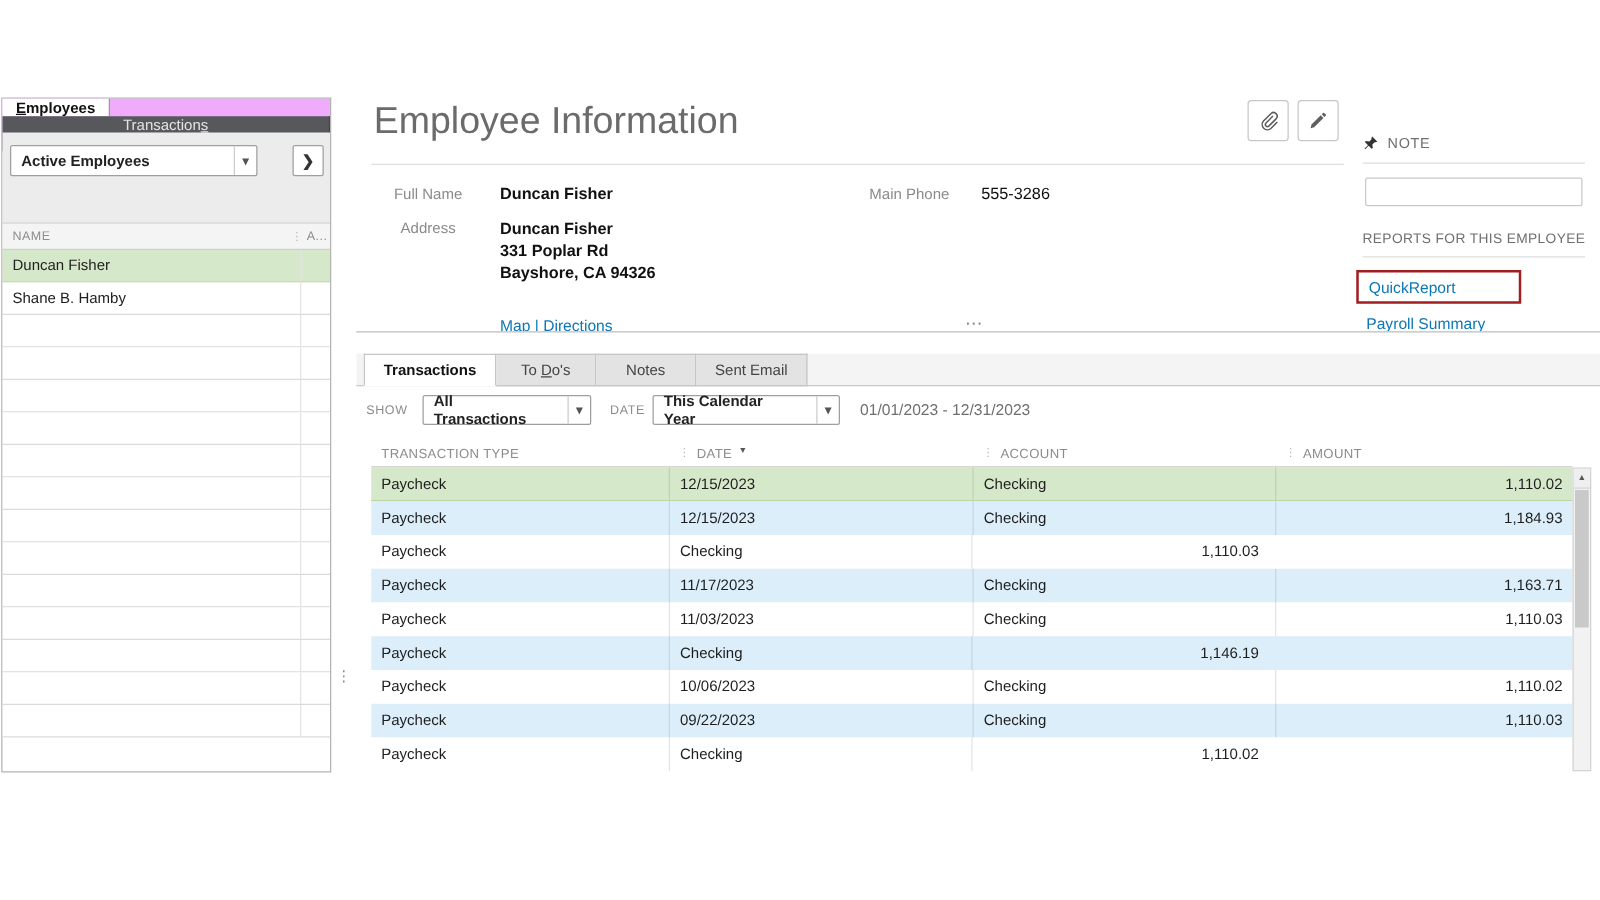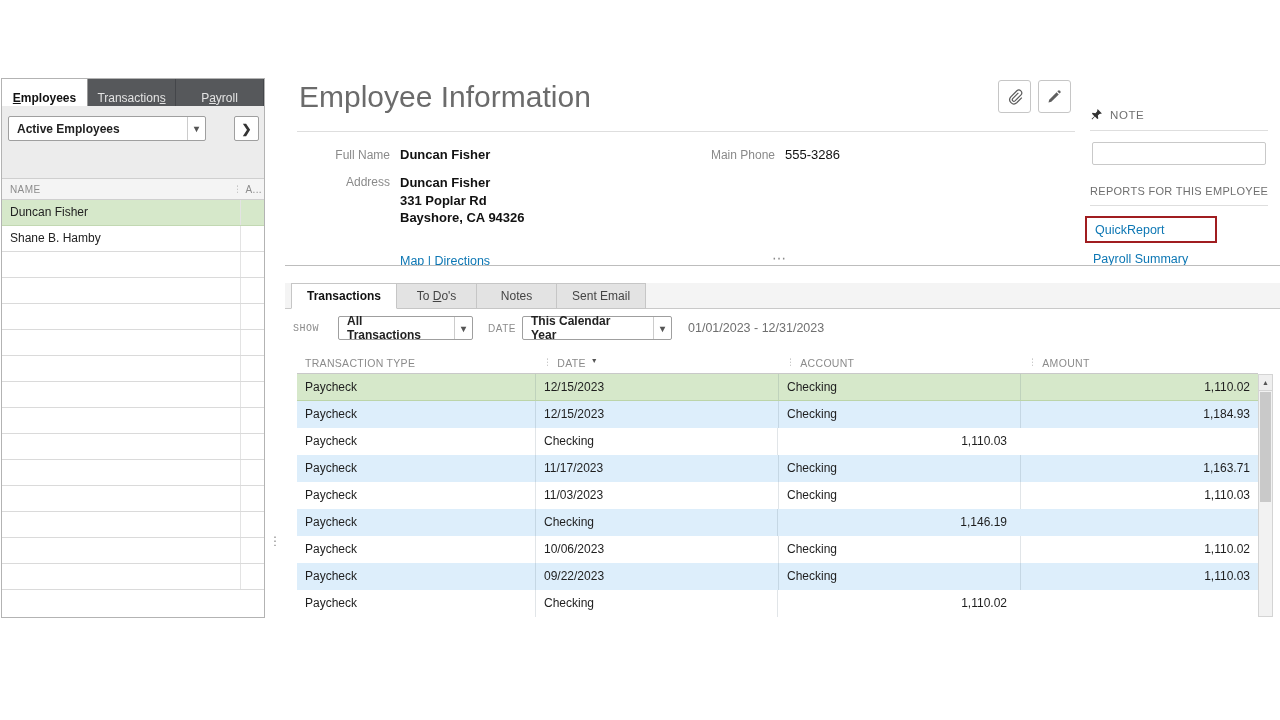--- a/index.html
+++ b/index.html
@@ -1,21 +1,21 @@
 <!DOCTYPE html>
 <html><head>
 <meta charset="utf-8">
 <style>
   * { margin:0; padding:0; box-sizing:border-box; }
   html,body { width:1280px; height:720px; background:#fff; font-family:"Liberation Sans",sans-serif; }
   .screen { position:relative; width:1280px; height:720px; background:#fff; overflow:hidden; }
 
   
   .sidebar { position:absolute; left:1px; top:78px; width:264px; height:540px; background:#fff; border:1px solid #b3b3b3; }
-  .side-tabs { display:flex; height:38px; background:#f0abfc; }
+  .side-tabs { display:flex; height:38px; background:#f0abfc;flex-direction:column; }
   .side-tab { display:flex; align-items:center; justify-content:center; font-size:12px; cursor:default; }
   .side-tab.active { width:86px; background:#fff; font-weight:bold; color:#111; border-right:1px solid #9a9a9a; }
   .side-tab.dark { flex:1; background:#56585b; color:#e3e3e3; border-right:1px solid #44464a; }
   .accel { text-decoration:underline; }
 
   .side-filter { position:absolute; top:27px; left:0; right:0; height:73px; background:#ececec; border-bottom:1px solid #cfcfcf; }
   .dd { display:flex; align-items:center; background:#fff; border:1px solid #9f9f9f; border-radius:2px; font-size:12px; font-weight:bold; color:#222; padding-left:8px;gap:29px; }
   .dd .caret { margin-left:auto; align-self:stretch; display:flex; align-items:center; padding:0 6px; border-left:1px solid #cccccc; color:#555; font-size:10px; }
   .side-filter .dd { position:absolute; left:6px; top:10px; width:198px; height:25px; }
   .expand-btn { position:absolute; left:232px; top:10px; width:25px; height:25px; background:#fff; border:1px solid #9f9f9f; border-radius:2px; display:flex; align-items:center; justify-content:center; font-size:12px; font-weight:bold; color:#333; }
@@ -30,21 +30,21 @@
   .emp-row.selected { background:#d6e8ca; border-bottom-color:#c2d8b2; }
   .emp-row::after { content:""; position:absolute; right:23px; top:0; bottom:0; border-left:1px solid #e3e3e3; }
 
   .splitter-dots { position:absolute; left:269px; top:536px; color:#8a8a8a; font-size:12px; line-height:10px; }
 
   
   .main-top { position:absolute; left:285px; top:78px; width:995px; height:187px; overflow:hidden; background:#fff; }
   .page-title { position:absolute; left:14px; top:2px; font-size:30px; font-weight:400; color:#6b6b6b; }
   .title-rule { position:absolute; left:12px; top:53px; width:778px; border-top:1px solid #dedede; }
   .icon-btn { position:absolute; top:2px; width:33px; height:33px; border:1px solid #c6c6c6; border-radius:3px; background:#fff; display:flex; align-items:center; justify-content:center; }
-  .flabel { position:absolute; font-size:12px; color:#8a8a8a; width:95px; text-align:right; }
+  .flabel { position:absolute; font-size:12px; color:#8a8a8a; width:95px; text-align:center; }
   .fval { position:absolute; font-size:13px; color:#111; font-weight:bold; }
   .fval.normal { font-weight:normal; }
   .addr-line { line-height:17.5px; }
   .link { color:#0d77b4; font-size:12.5px; cursor:pointer; }
   .map-link { position:absolute; left:115px; top:176px; }
 
   
   .note-head { position:absolute; left:805px; top:30px; display:flex; align-items:center; gap:7px; font-size:11.5px; color:#6f6f6f; letter-spacing:.6px; }
   .rule { position:absolute; border-top:1px solid #dedede; width:178px; }
   .note-rule { left:805px; top:52px; }
@@ -57,21 +57,21 @@
   
   .trans-panel { position:absolute; left:285px; top:265px; width:995px; height:353px; background:#fff; border-top:1px solid #bdbdbd; overflow:hidden; }
   .divider-handle { position:absolute; left:772px; top:250px; color:#8a8a8a; font-size:14px; letter-spacing:1px; }
 
   .trans-tabs { position:absolute; left:0; right:0; top:17px; height:26px; background:#f4f4f4; border-bottom:1px solid #c9c9c9; display:flex; padding-left:6px; }
   .ttab { height:26px; display:flex; align-items:center; justify-content:center; padding:0 15px; min-width:80px; font-size:12px; color:#444; background:#e3e3e3; border:1px solid #c6c6c6; border-left-width:0; cursor:default; }
   .ttab:first-child { border-left-width:1px; }
   .ttab.active { background:#fff; font-weight:bold; color:#111; border-bottom-color:#fff; margin-bottom:-1px; }
 
   .small-label { position:absolute; font-size:10px; color:#8b8b8b; letter-spacing:.5px; }
-  .show-label { left:8px; top:57px;font-family:Liberation Mono, monospace; }
+  .show-label { left:8px; top:57px; }
   .show-dd { position:absolute; left:53px; top:50px; width:135px; height:24px; }
   .date-label { left:203px; top:57px; }
   .date-dd { position:absolute; left:237px; top:50px; width:150px; height:24px; }
   .date-range { position:absolute; left:403px; top:55px; font-size:12.5px; color:#6f6f6f; }
 
   .tx-header { position:absolute; left:12px; top:86px; width:961px; height:22px; border-bottom:1px solid #c9c9c9; display:flex; align-items:center; font-size:10.5px; color:#8b8b8b; letter-spacing:.3px; }
   .tx-header .hc { display:flex; align-items:flex-start; gap:5px; padding-left:8px; }
   .hc-type { width:238px; }
   .hc-date { width:243px; }
   .hc-acct { width:242px; }

